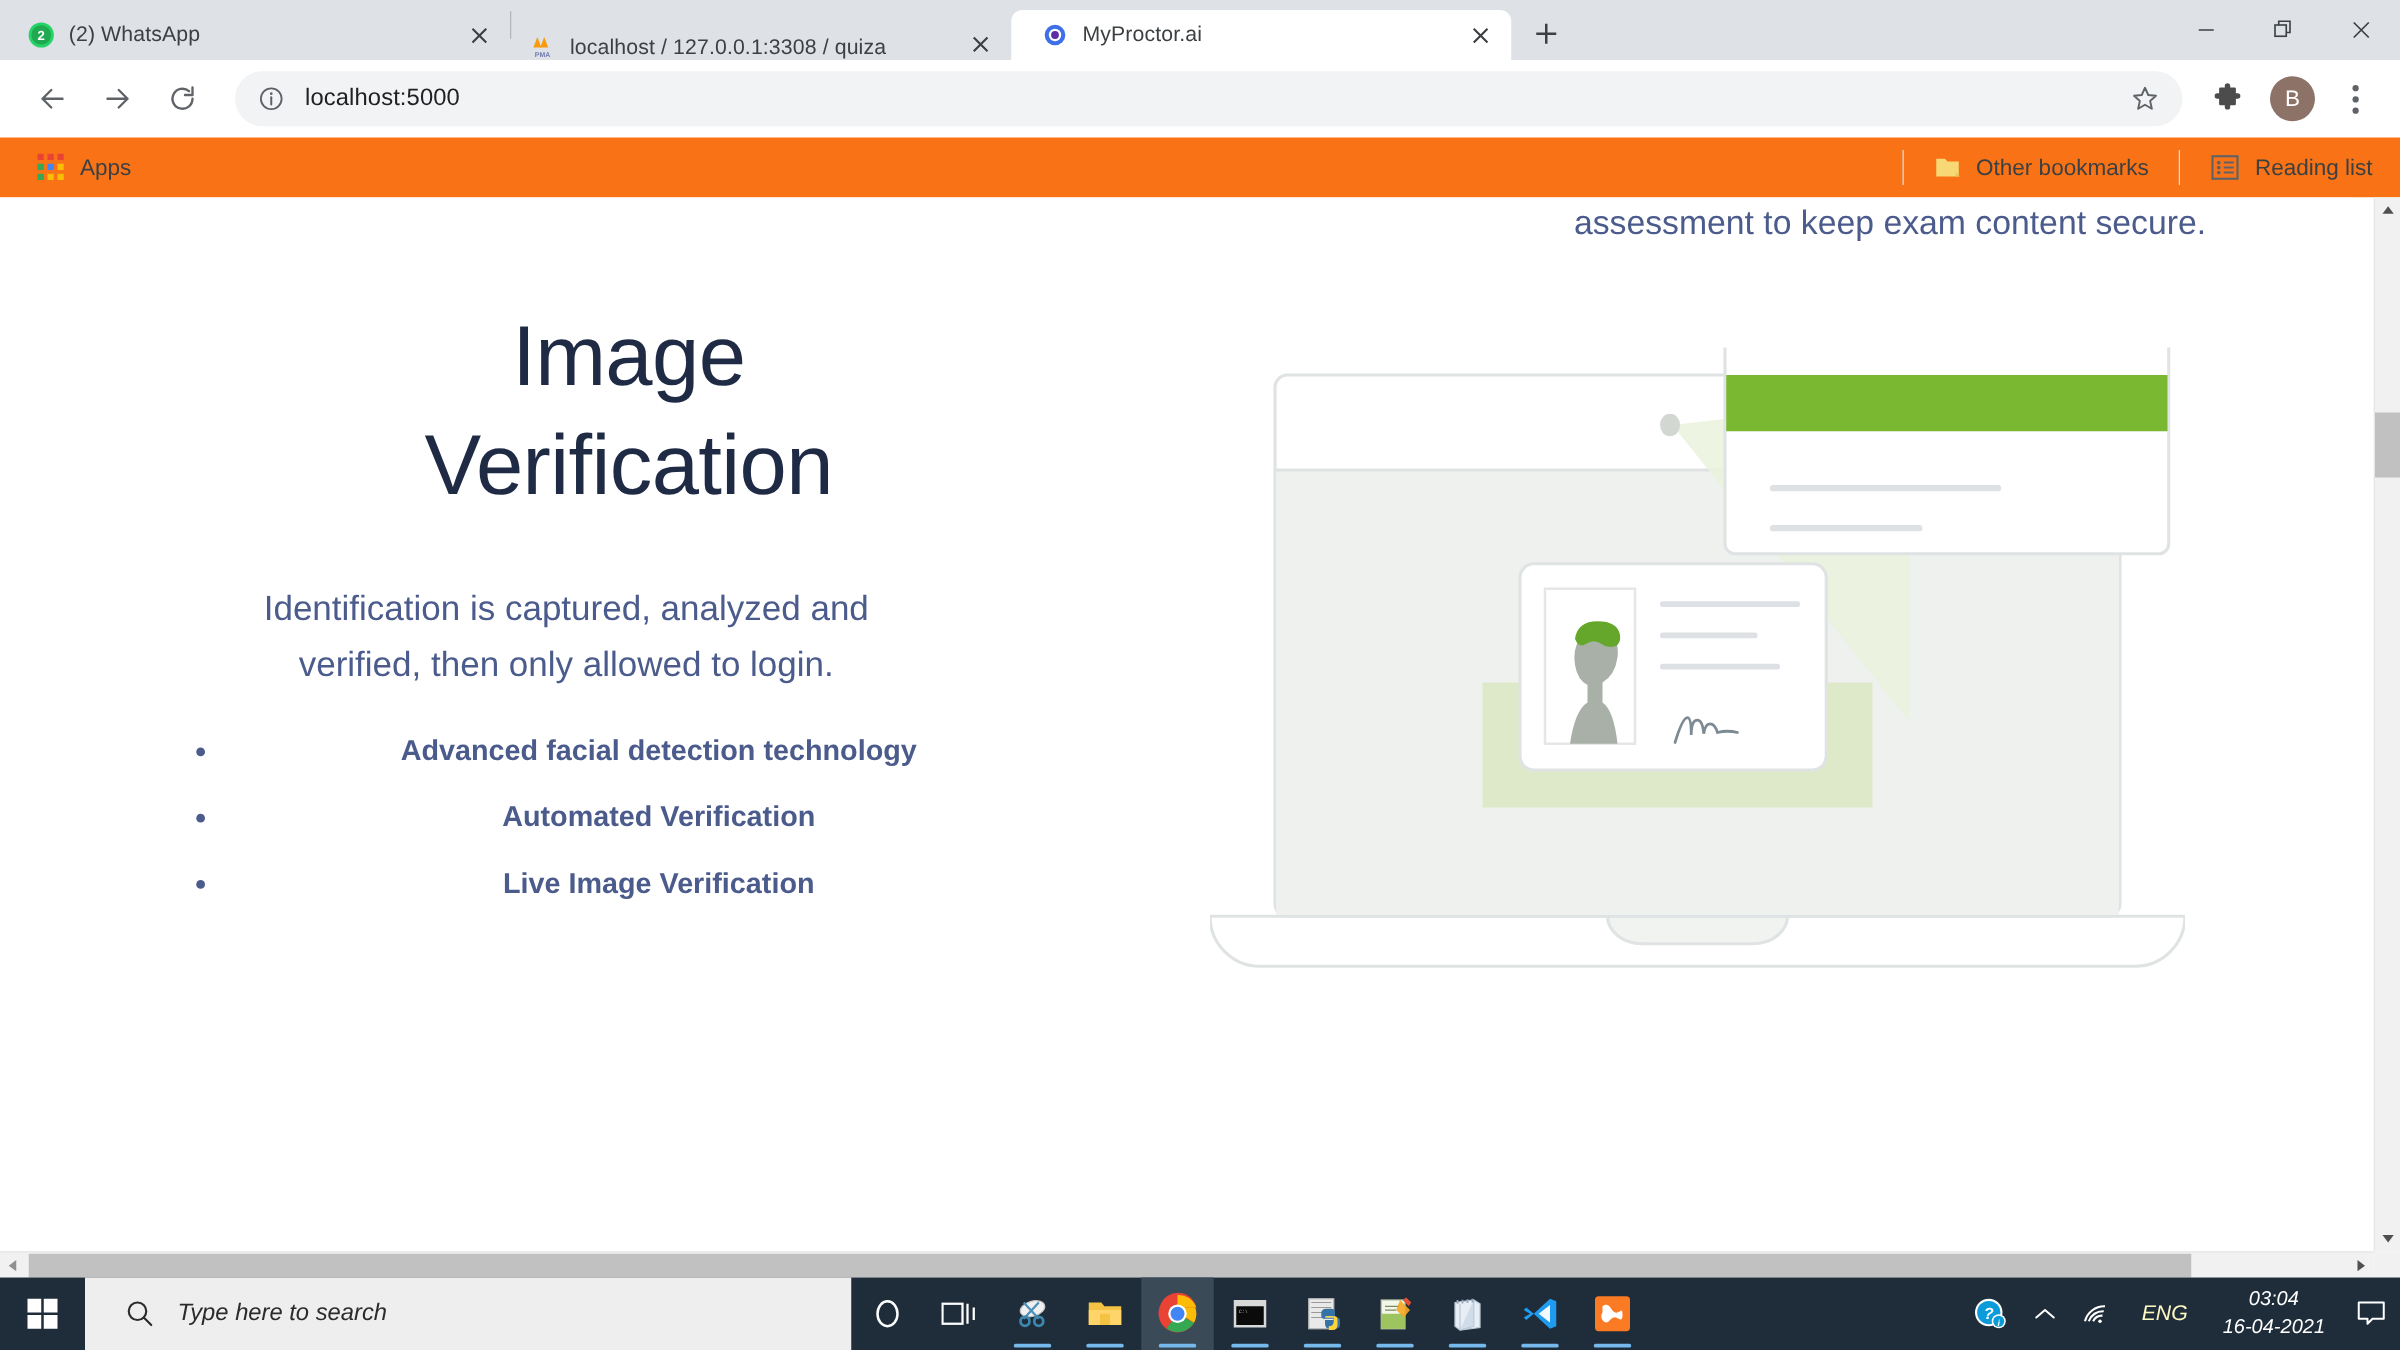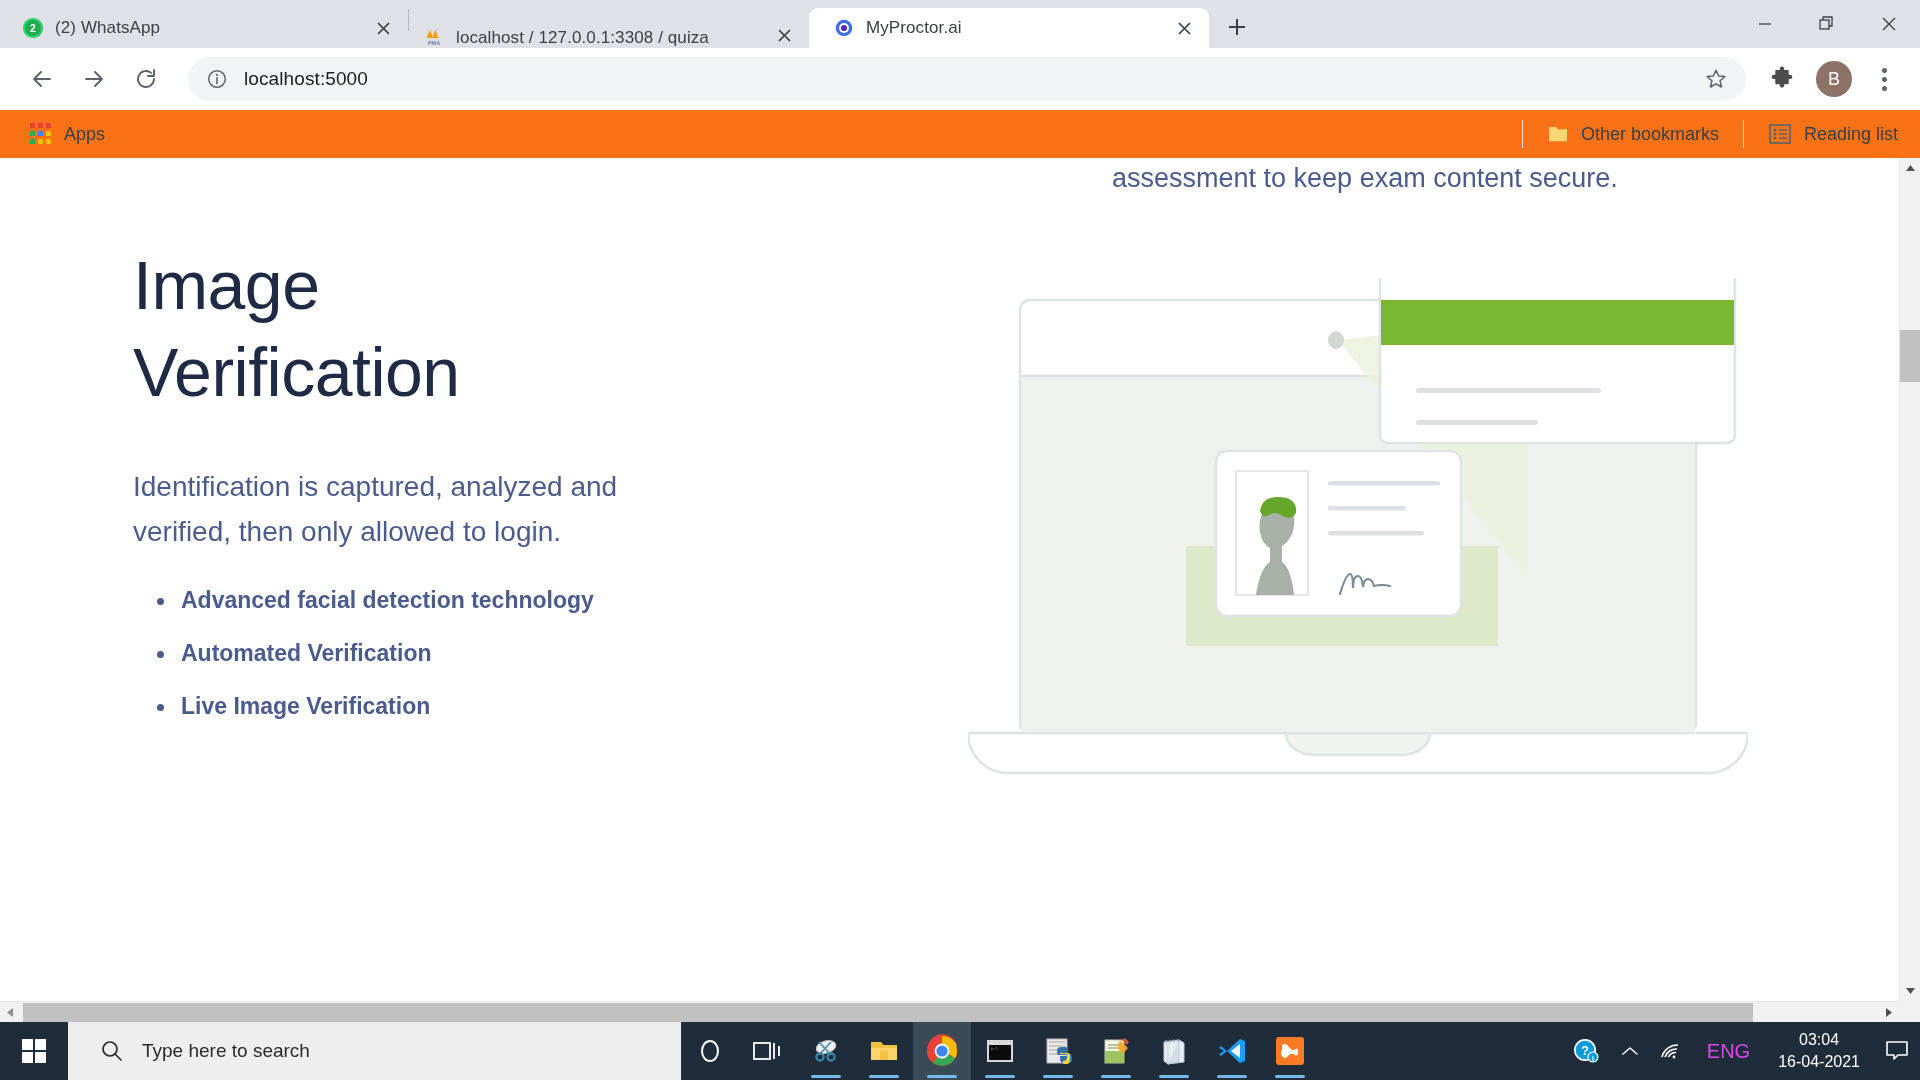--- a/index.html
+++ b/index.html
@@ -90,20 +90,21 @@
   .apps-grid i { display:block; width:5px; height:5px; }
 
   
   .viewport {
     position:absolute; left:0; top:158px; width:1920px; height:864px;
     background:#ffffff; overflow:hidden;
   }
   .page {
     position:absolute; left:0; top:0; width:1883px; height:826px;
     background:#ffffff;
+    text-align:center;
   }
   .cut-top {
     position:absolute; left:1112px; top:0px; width:800px;
     font-size:27px; color:#4b5b8c; line-height:1.5;
     white-space:nowrap;
   }
   .content {
     position:absolute; left:133px; top:84px; width:740px;
   }
   .hero-title {
@@ -144,21 +145,21 @@
     position:absolute; left:23px; top:1px; width:1730px; height:19px;
     background:#c1c1c1;
   }
   .corner-box {
     position:absolute; right:0; bottom:0; width:21px; height:21px; background:#f1f1f1;
   }
 
   
   .taskbar {
     position:absolute; left:0; top:1022px; width:1920px; height:58px;
-    background:#1f2d3a; display:flex; align-items:center;
+    background:#1f2d3a; display:flex; align-items:center;font-style:italic;
   }
   .start {
     width:68px; height:58px; display:flex; align-items:center; justify-content:center;
   }
   .win-logo {
     width:24px; height:24px; display:grid;
     grid-template-columns:11px 11px; grid-template-rows:11px 11px; gap:2px;
   }
   .win-logo i { background:#ffffff; display:block; }
   .searchbox {
@@ -171,21 +172,21 @@
     width:58px; height:58px; display:flex; align-items:center; justify-content:center;
     position:relative;
   }
   .tb-icon.active { background:#3a4a57; }
   .tb-icon.running:after {
     content:""; position:absolute; bottom:2px; left:14px; width:30px; height:3px;
     background:#76b9ed; border-radius:2px;
   }
   .tray { margin-left:auto; display:flex; align-items:center; height:58px; }
   .tray-item { padding:0 10px; display:flex; align-items:center; height:58px; }
-  .tray-lang { font-size:20px; color:#d946ef; padding:0 14px; }
+  .tray-lang { font-size:17px; color:#fef9c3; padding:0 14px; }
   .clock {
     display:flex; flex-direction:column; align-items:center; justify-content:center;
     color:#ffffff; font-size:16px; line-height:1.35; padding:0 14px; height:58px;
   }
   .notif { width:46px; height:58px; display:flex; align-items:center; justify-content:center; }
 </style>
 </head>
 <body>
 
 <div class="browser">

